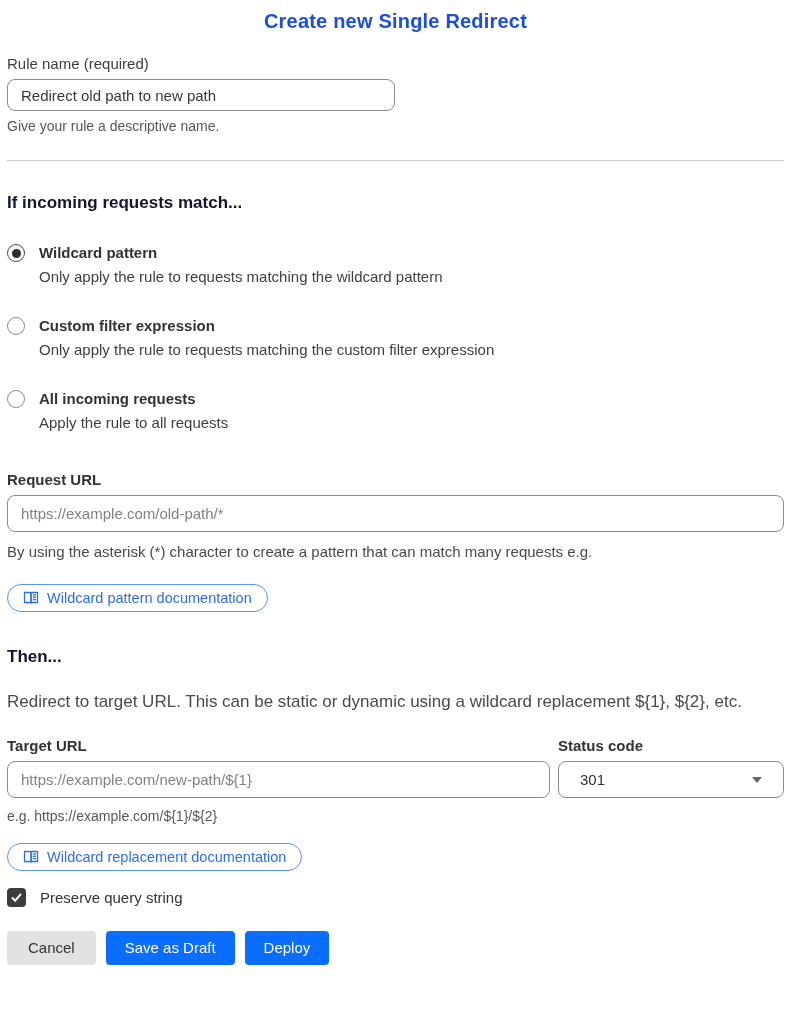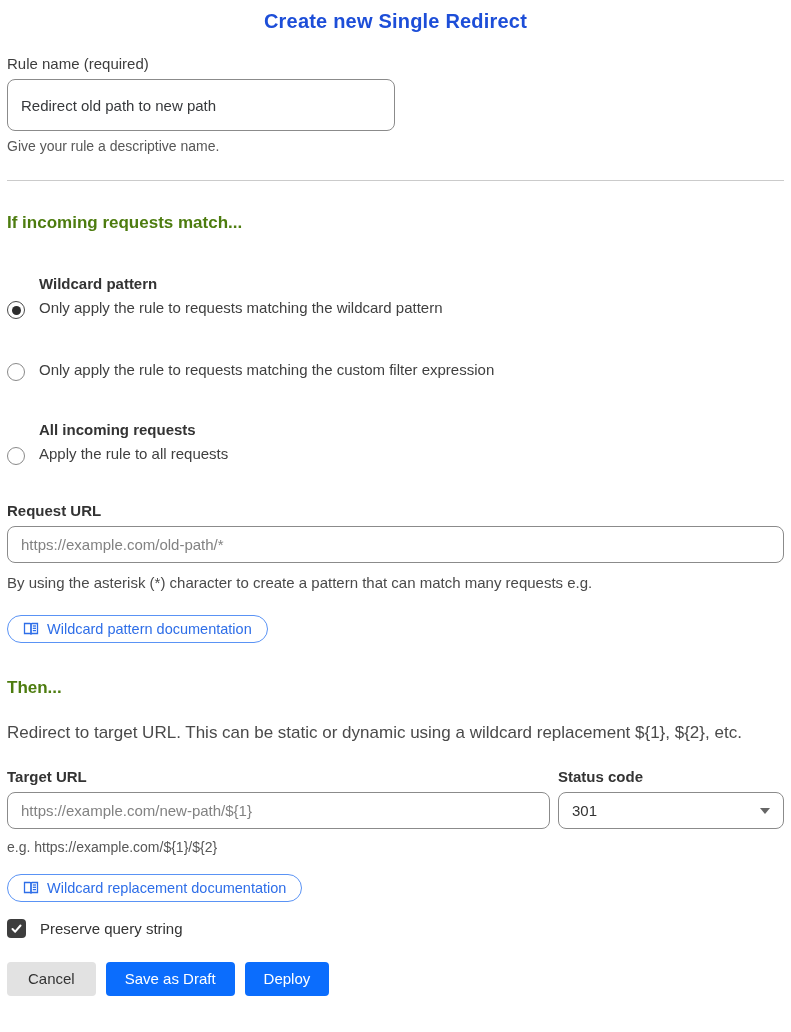--- a/index.html
+++ b/index.html
@@ -23,21 +23,21 @@
     margin-top: 21px;
     font-size: 15px;
     color: #3d3d3d;
     line-height: 20px;
   }
   .field-label.strong { font-weight: 700; color: #333; }
 
   input.text-input {
     display: block;
     margin-top: 5px;
-    height: 52px;
+    height: 32px;
     border: 1px solid #8b8b8b;
     border-radius: 8px;
     padding: 0 13px;
     font-family: "Liberation Sans", sans-serif;
     font-size: 15px;
     color: #36383b;
     background: #fff;
     outline: none;
   }
   input.text-input::placeholder { color: #828282; opacity: 1; }
@@ -55,25 +55,25 @@
   hr.divider {
     border: none;
     border-top: 1px solid #cbcbcb;
     margin-top: 24px;
   }
 
   .section-heading {
     margin-top: 30px;
     font-size: 17px;
     font-weight: 700;
-    color: #4d7c0f;
+    color: #0f172a;
     line-height: 24px;
   }
 
-  .radio-option { margin-top: 38px; display: flex; align-items: flex-end; }
+  .radio-option { margin-top: 27px; display: flex; align-items: flex-start; }
   .radio-circle {
     flex: 0 0 auto;
     width: 18px; height: 18px;
     margin-top: 2px;
     border: 1.5px solid #4a4a4a;
     border-radius: 50%;
     position: relative;
     cursor: pointer;
   }
   .radio-circle.unchecked { border-color: #8a8a8a; }
@@ -121,21 +121,21 @@
   .target-row input.text-input, .select-box { margin-top: 5px; }
 
   .select-box {
     height: 37px;
     border: 1px solid #8b8b8b;
     border-radius: 8px;
     background: #fff;
     display: flex;
     align-items: center;
     justify-content: space-between;
-    padding: 0 13px;
+    padding: 0 21px;
     font-size: 15px;
     color: #333;
     cursor: pointer;
     gap: 16px;
   }
   .caret-down {
     width: 0; height: 0;
     border-left: 5px solid transparent;
     border-right: 5px solid transparent;
     border-top: 6px solid #666;
@@ -191,20 +191,21 @@
     <span class="radio-circle checked"></span>
     <div class="radio-body">
       <div class="radio-label">Wildcard pattern</div>
       <div class="radio-desc">Only apply the rule to requests matching the wildcard pattern</div>
     </div>
   </div>
 
   <div class="radio-option">
     <span class="radio-circle unchecked"></span>
     <div class="radio-body">
+      <div class="radio-label">Custom filter expression</div>
       <div class="radio-desc">Only apply the rule to requests matching the custom filter expression</div>
     </div>
   </div>
 
   <div class="radio-option">
     <span class="radio-circle unchecked"></span>
     <div class="radio-body">
       <div class="radio-label">All incoming requests</div>
       <div class="radio-desc">Apply the rule to all requests</div>
     </div>

